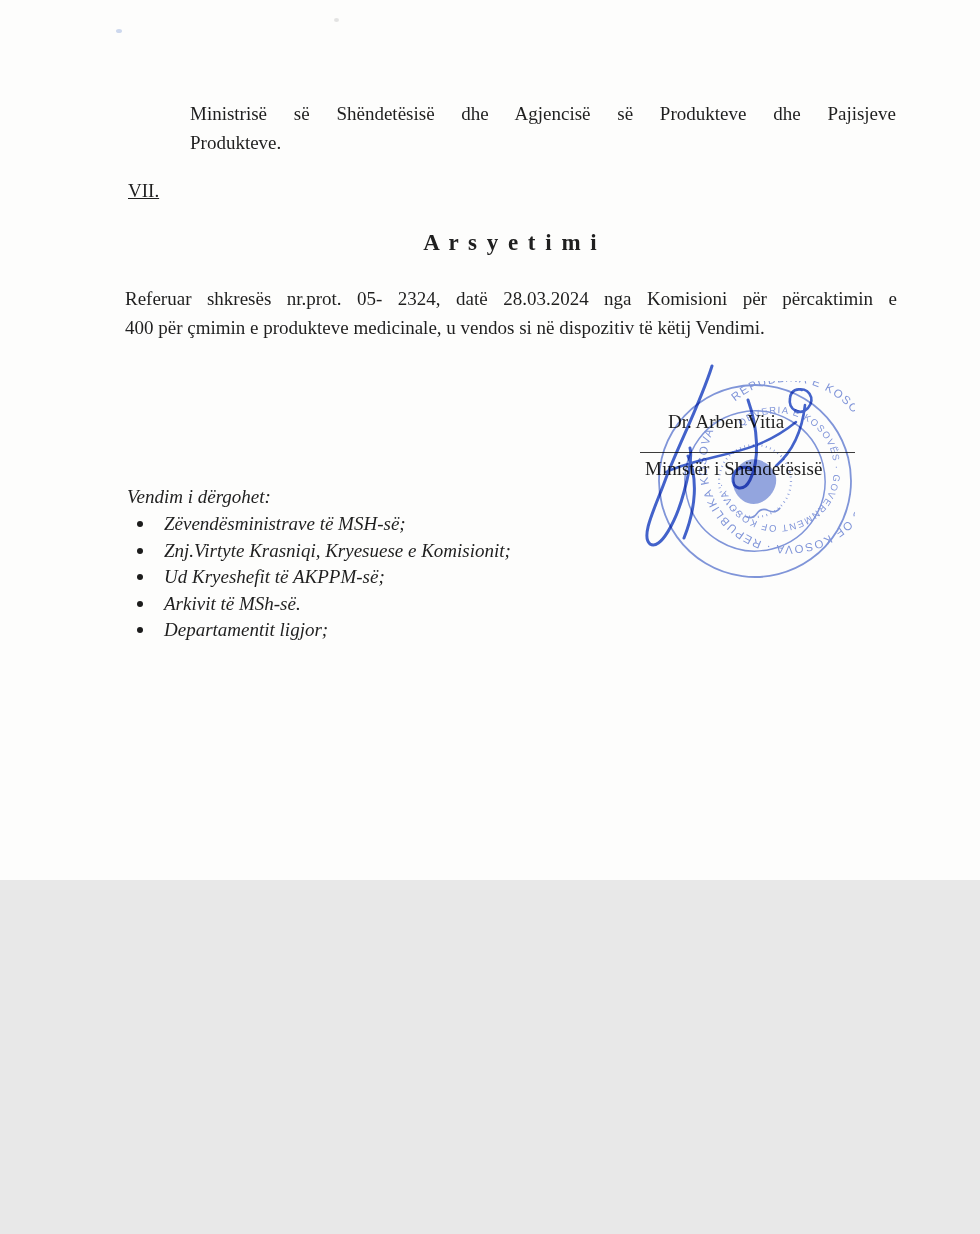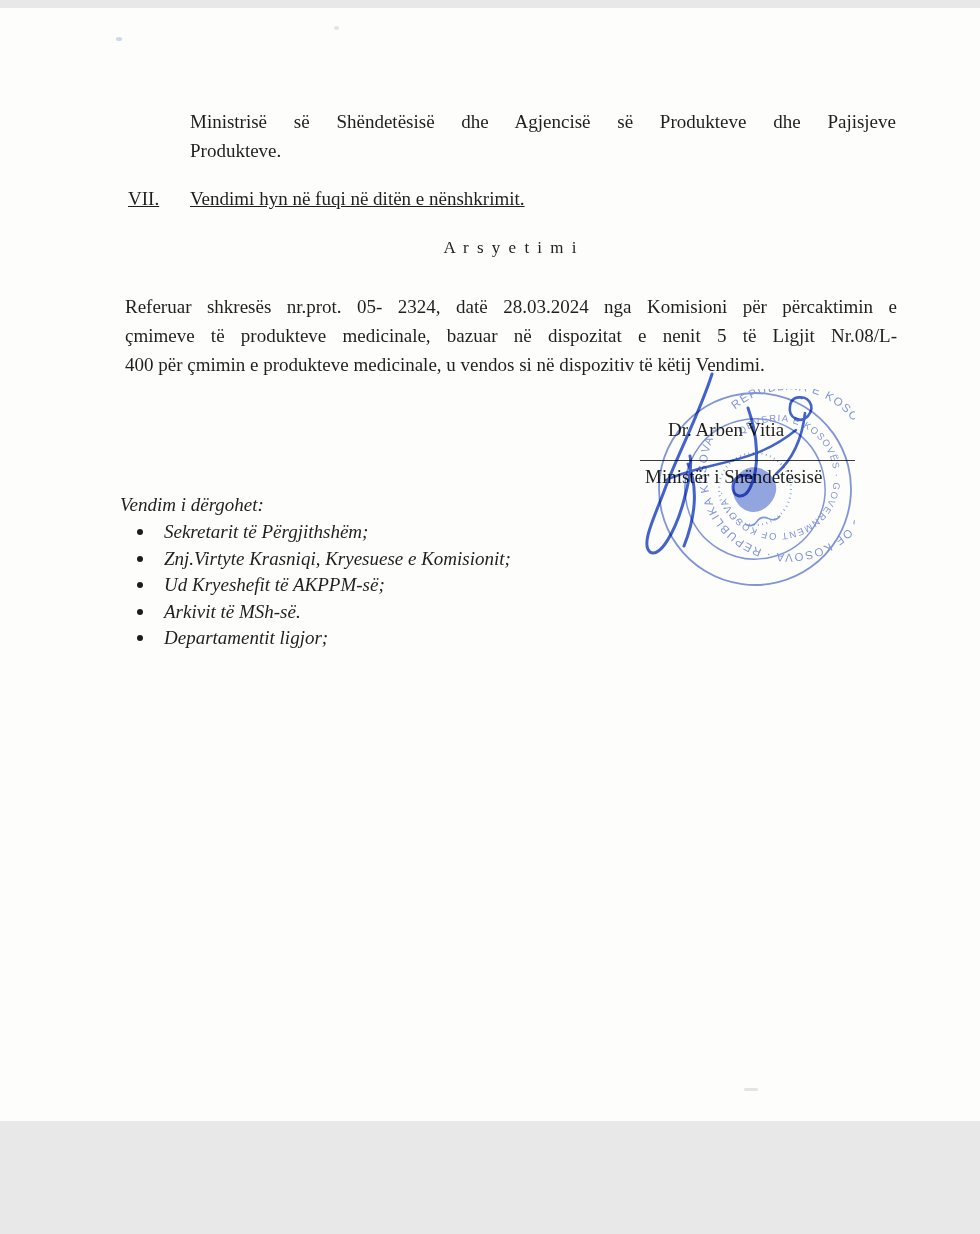--- a/index.html
+++ b/index.html
@@ -1,31 +1,31 @@
 <!DOCTYPE html>
 <html><head>
 <meta charset="utf-8">
 <style>
   html,body{margin:0;padding:0;background:#e8e8e8;}
   .page{
     position:relative;
-    width:980px;height:1113px;
-    margin:8px auto;
+    width:980px;height:880px;
+    margin:0 auto;
     background:#fdfdfc;
     font-family:"Liberation Serif","DejaVu Serif",serif;
     color:#1f1f1f;
     overflow:hidden;
   }
   .block{position:absolute;}
   .body-text{font-size:19px;line-height:29px;}
   .just{text-align:justify;text-align-last:justify;}
   .clause{display:flex;}
   .clause .num{width:62px;flex:0 0 62px;}
   .heading{
-    font-size:17px;font-weight:normal;letter-spacing:2px;
+    font-size:23px;font-weight:bold;letter-spacing:2px;
     text-align:center;
   }
   .sig-name{font-size:19px;}
   .sig-line{border-top:1.6px solid #3c3c3c;height:0;}
   .sig-title{font-size:19px;}
   .dist-heading{font-size:19px;font-style:italic;}
   .dist-list{list-style:none;margin:0;padding:0;font-size:19px;font-style:italic;}
   .dist-list li{display:flex;align-items:flex-start;line-height:26.6px;}
   .bullet-dot{
     flex:0 0 6px;width:6px;height:6px;border-radius:50%;
@@ -44,28 +44,26 @@
   <div class="speck" style="left:334px;top:18px;width:5px;height:4px;background:#c9c9c9;opacity:.5;"></div>
   <div class="speck" style="left:744px;top:1080px;width:14px;height:3px;background:#d4d4d4;opacity:.6;border-radius:2px;"></div>
 
   <div class="block body-text" style="left:190px;top:99px;width:706px;">
     <div class="just">Ministrisë së Shëndetësisë dhe Agjencisë së Produkteve dhe Pajisjeve</div>
     <div>Produkteve.</div>
   </div>
 
   <div class="block body-text clause" style="left:128px;top:176px;width:768px;text-decoration:underline;">
     <span class="num">VII.</span>
-    <span>Vendimi hyn në fuqi në ditën e nënshkrimit.</span>
   </div>
 
   <div class="block heading" style="left:125px;top:230px;width:772px;">A r s y e t i m i</div>
 
   <div class="block body-text" style="left:125px;top:284px;width:772px;">
     <div class="just">Referuar shkresës nr.prot. 05- 2324, datë 28.03.2024 nga Komisioni për përcaktimin e</div>
-    <div class="just">çmimeve të produkteve medicinale, bazuar në dispozitat e nenit 5 të Ligjit Nr.08/L-</div>
     <div>400 për çmimin e produkteve medicinale, u vendos si në dispozitiv të këtij Vendimi.</div>
   </div>
 
   <div class="block sig-name" style="left:668px;top:411px;">Dr. Arben Vitia</div>
   <div class="block sig-line" style="left:640px;top:452px;width:215px;"></div>
   <div class="block sig-title" style="left:645px;top:458px;">Ministër i Shëndetësisë</div>
 
   <svg class="stamp-svg" style="left:655px;top:381px;" width="200" height="200" viewBox="0 0 200 200">
     <defs>
       <path id="oc" d="M 100,18 A 82 82 0 1 1 99.98,18.01"></path>
@@ -90,25 +88,25 @@
     <g fill="none" stroke="#2f53c8" stroke-width="3" stroke-linecap="round" opacity="0.9">
       <path d="M112,6 C100,44 78,86 66,118 C56,146 40,176 50,184 C60,191 76,162 84,132 C90,110 92,96 90,88"></path>
       <path d="M88,96 C98,118 96,148 84,178"></path>
       <path d="M148,40 C158,68 160,100 150,120 C144,132 132,130 133,118 C134,107 146,104 154,111"></path>
       <path d="M66,112 C110,92 152,98 196,62" stroke-width="2.4"></path>
       <path d="M196,30 C208,26 216,38 208,48 C200,56 188,50 190,38 C191,30 198,28 202,30" stroke-width="2.6"></path>
       <path d="M205,45 C202,72 192,92 176,106" stroke-width="2.6"></path>
     </g>
   </svg>
 
-  <div class="block dist-heading" style="left:120px;top:486px;">Vendim i dërgohet:</div>
+  <div class="block dist-heading" style="left:127px;top:486px;">Vendim i dërgohet:</div>
   <ul class="block dist-list" style="left:125px;top:511px;width:600px;">
     <li>
       <span class="bullet-dot"></span>
-      <span>Sekretarit të Përgjithshëm;</span>
+      <span>Zëvendësministrave të MSH-së;</span>
     </li>
     <li>
       <span class="bullet-dot"></span>
       <span>Znj.Virtyte Krasniqi, Kryesuese e Komisionit;</span>
     </li>
     <li>
       <span class="bullet-dot"></span>
       <span>Ud Kryeshefit të AKPPM-së;</span>
     </li>
     <li>

